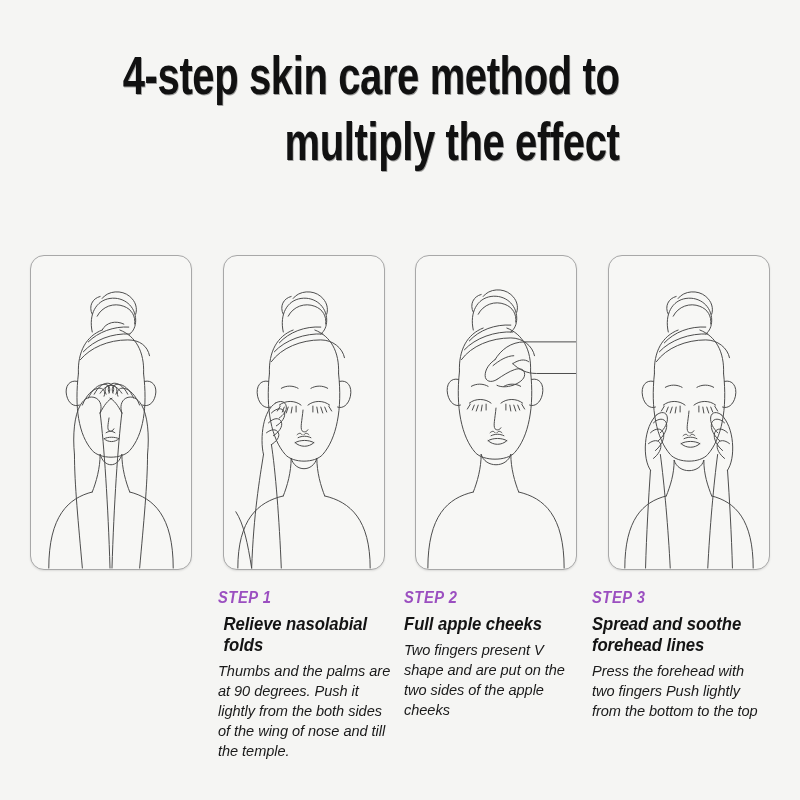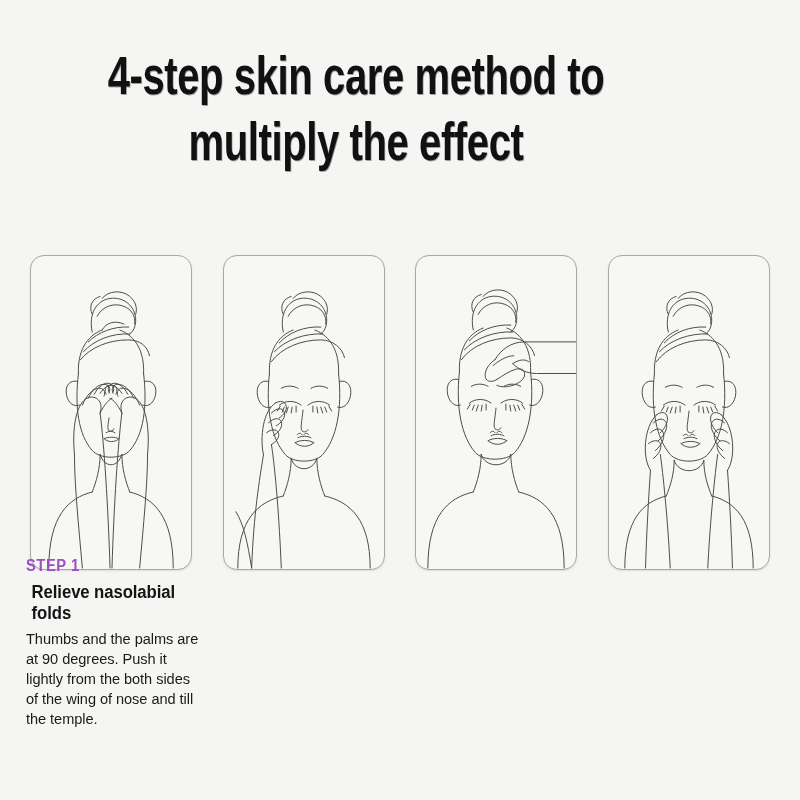--- a/index.html
+++ b/index.html
@@ -14,21 +14,21 @@
     overflow: hidden;
     position: relative;
   }
 
   
   .title-block {
     position: absolute;
     top: 42px;
     left: 0;
     width: 712px;
-    text-align: center;
+    text-align: right;
   }
   .title-line {
     display: block;
     color: #111111;
     font-family: "Liberation Sans Narrow", "Liberation Sans", sans-serif;
     font-weight: bold;
     font-size: 54px;
     line-height: 66px;
     letter-spacing: -0.5px;
     transform: scaleX(0.74);
@@ -62,27 +62,28 @@
   }
   .card svg {
     display: block;
     width: 100%;
     height: 100%;
   }
 
   
   .steps-row {
     position: absolute;
-    top: 556px;
+    top: 588px;
     left: 0;
     width: 800px;
     display: flex;
-    justify-content: flex-start;
+    justify-content: flex-end;
     padding: 0 22px;
     box-sizing: border-box;
+    font-style: italic;
   }
   .step-col {
     width: 188px;
     box-sizing: border-box;
   }
   .step-col.s1 { padding-left: 4px; }
   .step-col.s2 { padding-left: 2px; }
   .step-col.s3 { padding-left: 2px; }
   .step-col.s4 { padding-left: 8px; }
 
@@ -376,16 +377,26 @@
 </div>
 
 <div class="steps-row">
 
   <div class="step-col s1">
     <div class="step-kicker">STEP 1</div>
     <div class="step-heading">Relieve nasolabial folds</div>
     <div class="step-body">Thumbs and the palms are at 90 degrees. Push it lightly from the both sides of the wing of nose  and till the temple.</div>
   </div>
 
-
+  <div class="step-col s2">
+    <div class="step-kicker">STEP 2</div>
+    <div class="step-heading">Full apple cheeks</div>
+    <div class="step-body">Two fingers present V shape and are put on the two sides of the apple cheeks</div>
+  </div>
+
+  <div class="step-col s3">
+    <div class="step-kicker">STEP 3</div>
+    <div class="step-heading">Spread and soothe forehead lines</div>
+    <div class="step-body">Press the forehead with two fingers  Push lightly from the bottom to the top</div>
+  </div>
 
 
 </div>
 
 </body></html>

